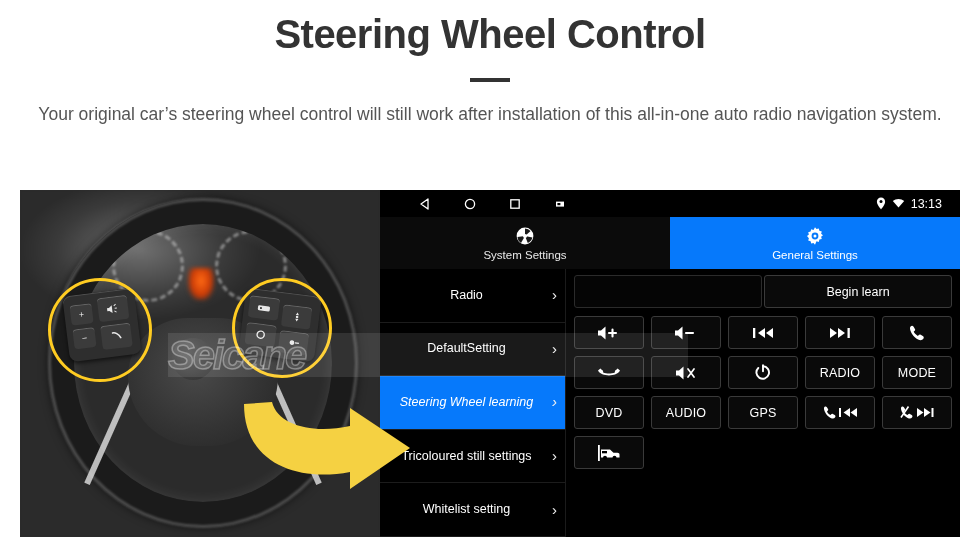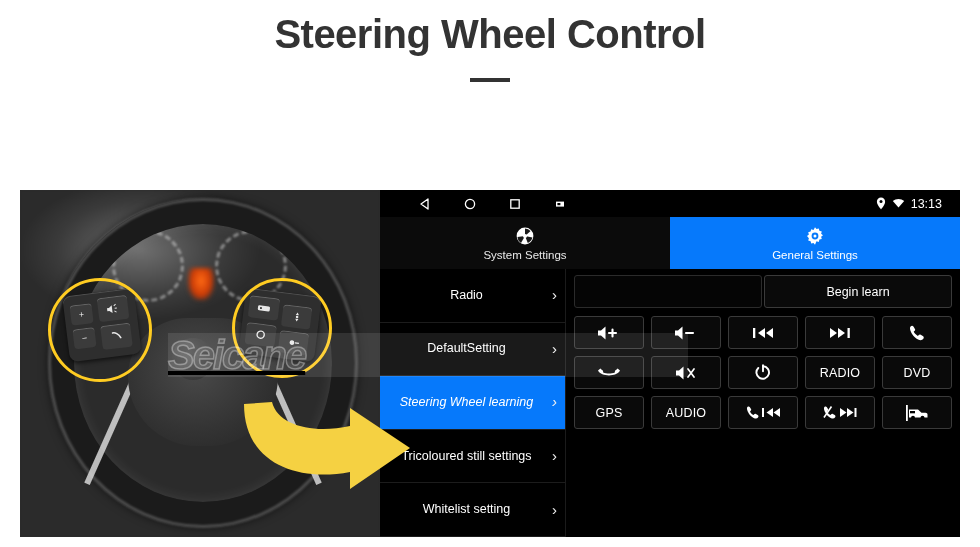--- a/index.html
+++ b/index.html
@@ -109,21 +109,21 @@
   
   .arrow {
     position: absolute; left: 218px; top: 196px; width: 180px; height: 105px;
     z-index: 6; pointer-events: none;
   }
 
   
   .watermark {
     position: absolute; left: 148px; top: 143px; width: 520px; height: 44px;
     z-index: 7; pointer-events: none;
-    display: flex; align-items: center; text-decoration: underline;
+    display: flex; align-items: center;
   }
   .watermark .wm-band {
     position: absolute; left: 0; top: 0; width: 100%; height: 100%;
     background: rgba(255,255,255,0.10);
   }
   .watermark .wm-text {
     position: relative; font-size: 40px; font-style: italic; font-weight: bold;
     letter-spacing: -2px;
     color: rgba(255,255,255,0.10);
     -webkit-text-stroke: 1.5px rgba(255,255,255,0.34);
@@ -202,20 +202,21 @@
   .gbtn.blank { border: none; background: transparent; }
 </style>
 </head>
 <body>
 
 <div class="page">
 
   <div class="header">
     <h1 class="page-title">Steering Wheel Control</h1>
     <div class="title-rule"></div>
+    <p class="subtitle">Your original car’s steering wheel control will still work after installation of this all-in-one auto radio navigation system.</p>
   </div>
 
   <div class="media">
 
     <div class="photo">
       <div class="dashbg"></div>
       <div class="gauge1"></div>
       <div class="gauge2"></div>
       <div class="warnlamp"></div>
 
@@ -427,24 +428,25 @@
                   <path d="M15 4l6 8M21 4l-6 8" stroke="#fff" stroke-width="1.7" stroke-linecap="round"></path>
                 </svg>
             </div>
             <div class="gbtn">
               <svg width="18" height="18" viewBox="0 0 18 18">
                   <path d="M4.3 4A6.3 6.3 0 109 2.2" fill="none" stroke="#fff" stroke-width="1.9" stroke-linecap="round"></path>
                   <path d="M9 1.2v6" stroke="#fff" stroke-width="1.9" stroke-linecap="round"></path>
                 </svg>
             </div>
             <div class="gbtn">RADIO</div>
+            <div class="gbtn">MODE</div>
 
             <div class="gbtn">DVD</div>
+            <div class="gbtn">AUDIO</div>
             <div class="gbtn">GPS</div>
-            <div class="gbtn">AUDIO</div>
             <div class="gbtn">
               <svg width="36" height="15" viewBox="0 0 36 15">
                   <path d="M2.4 2c1-.8 2-.5 2.5.3l1.1 1.8c.4.7.2 1.2-.3 1.7l-.7.6c.8 1.7 2 2.9 3.6 3.6l.6-.7c.5-.6 1-.8 1.7-.3l1.8 1.1c.8.5 1.1 1.5.3 2.5-1.3 1.6-3.8 1.3-6.8-1.3S1 3.3 2.4 2z" fill="#fff"></path>
                   <rect x="17" y="3" width="2" height="9" fill="#fff"></rect>
                   <path d="M28 3v9l-6.5-4.5z" fill="#fff"></path>
                   <path d="M35 3v9l-6.5-4.5z" fill="#fff"></path>
                 </svg>
             </div>
             <div class="gbtn">
               <svg width="36" height="15" viewBox="0 0 36 15">

